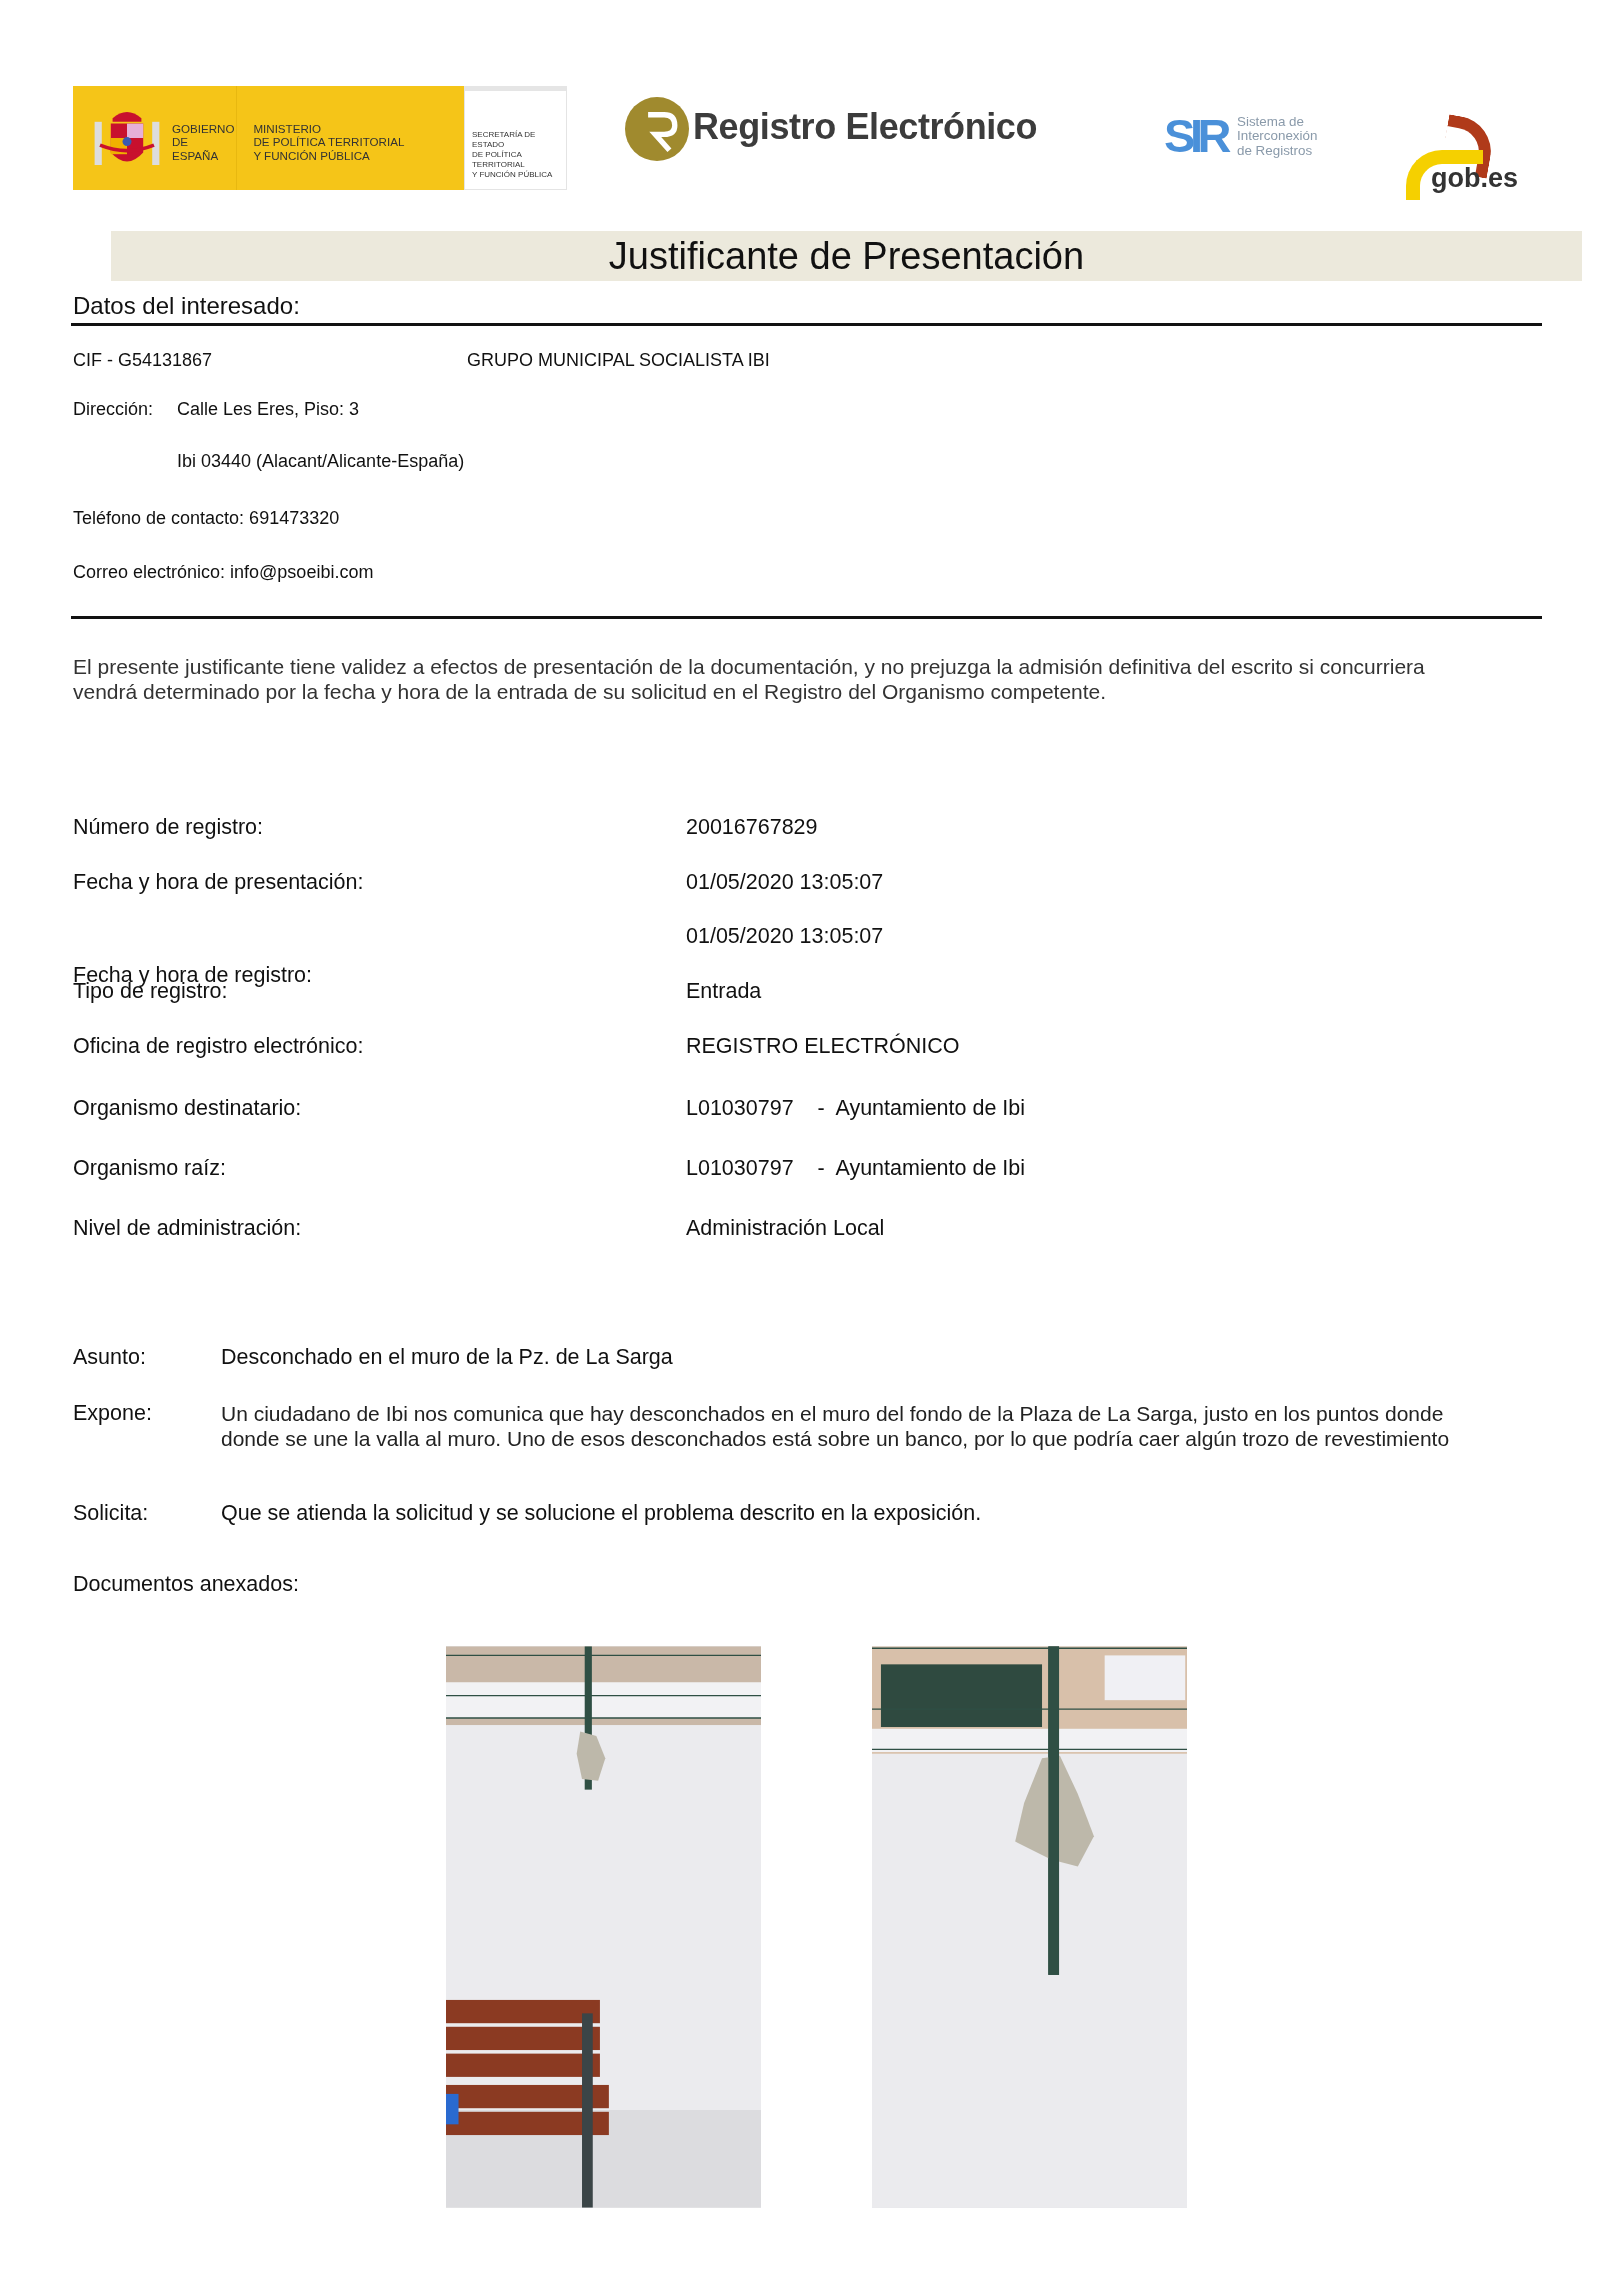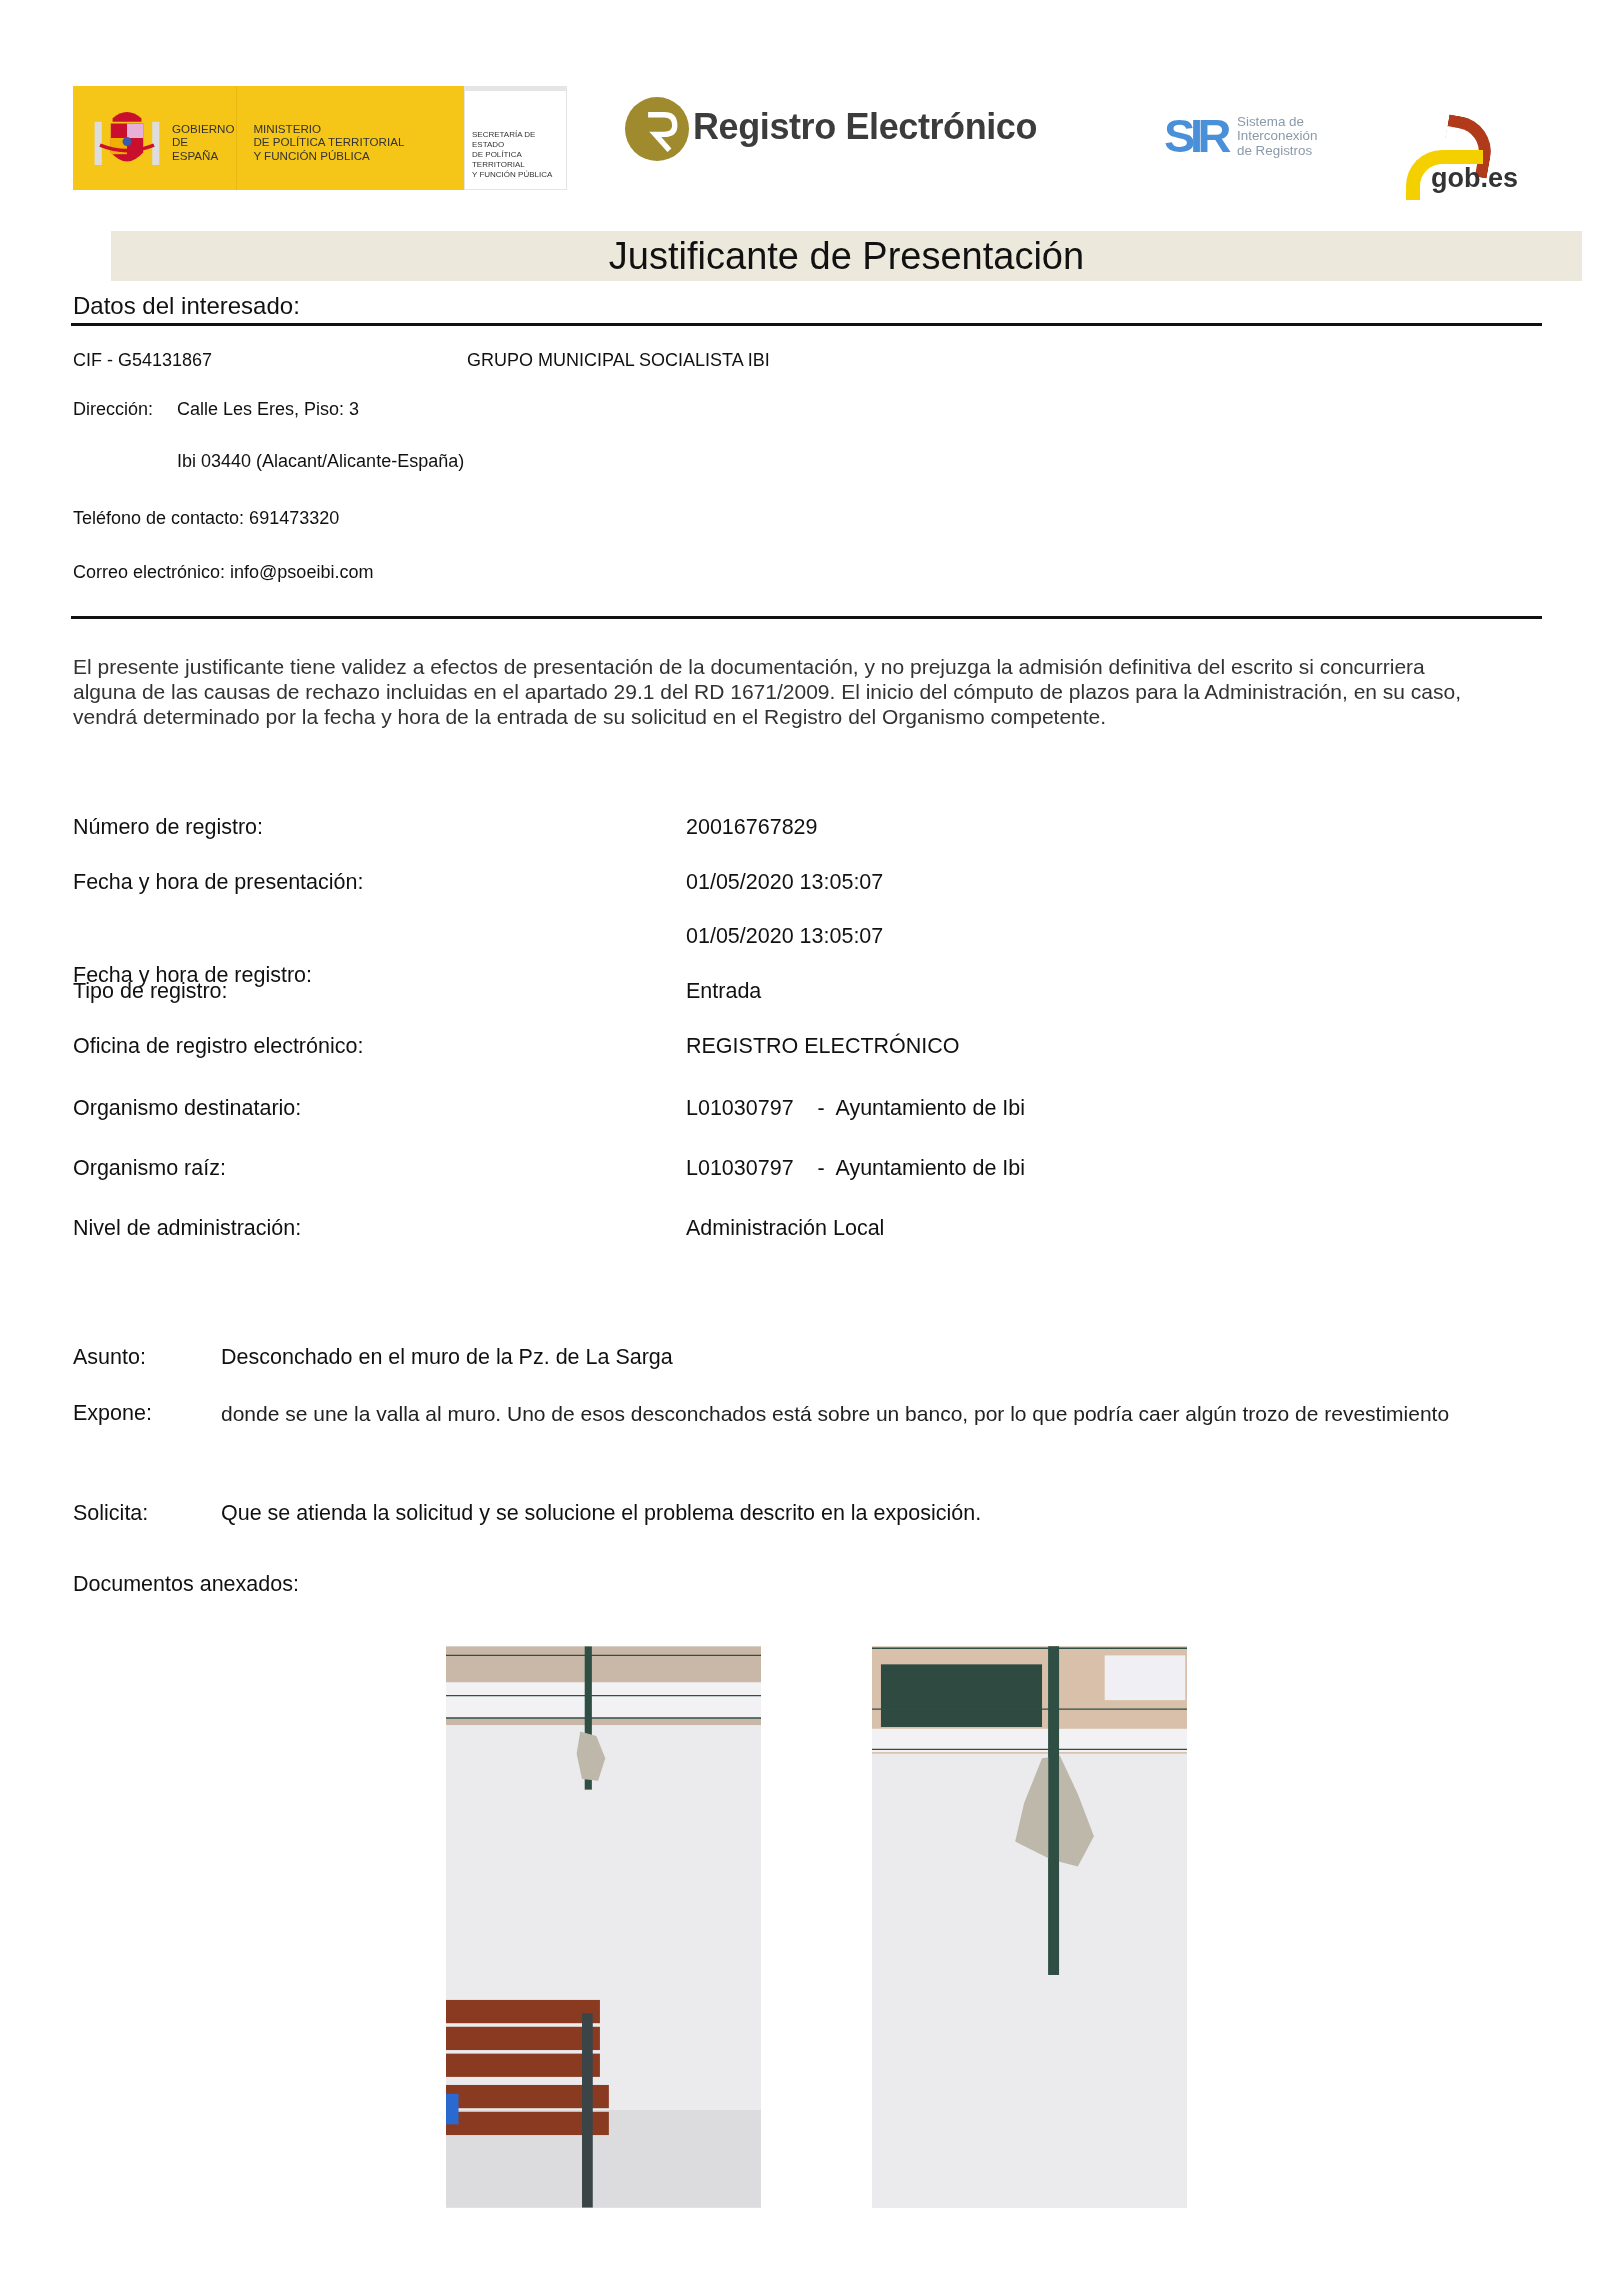--- a/index.html
+++ b/index.html
@@ -106,21 +106,20 @@
 <div class="abs fs20" style="left:467px;top:350px;">GRUPO MUNICIPAL SOCIALISTA IBI</div>
 <div class="abs fs20" style="left:73px;top:399px;">Dirección:</div>
 <div class="abs fs20" style="left:177px;top:399px;">Calle Les Eres, Piso: 3</div>
 <div class="abs fs20" style="left:177px;top:451px;">Ibi 03440 (Alacant/Alicante-España)</div>
 <div class="abs fs20" style="left:73px;top:508px;">Teléfono de contacto: 691473320</div>
 <div class="abs fs20" style="left:73px;top:562px;">Correo electrónico: info@psoeibi.com</div>
 <div class="abs rule" style="left:71px;top:616px;width:1471px;"></div>
 
 <div class="abs para" style="left:73px;top:654px;width:1469px;">
   <div>El presente justificante tiene validez a efectos de presentación de la documentación, y no prejuzga la admisión definitiva del escrito si concurriera</div>
-  <div>alguna de las causas de  rechazo incluidas en el apartado 29.1 del RD 1671/2009. El inicio del cómputo de plazos para la Administración, en su caso,</div>
   <div>vendrá determinado por la fecha y hora de la entrada de su solicitud en el Registro del Organismo competente.</div>
 </div>
 
 <div class="abs fs24" style="left:73px;top:815px;">Número de registro:</div>
 <div class="abs fs24" style="left:686px;top:815px;">20016767829</div>
 <div class="abs fs24" style="left:73px;top:870px;">Fecha y hora de presentación:</div>
 <div class="abs fs24" style="left:686px;top:870px;">01/05/2020 13:05:07</div>
 <div class="abs fs24" style="left:73px;top:924px;margin-top:39px;">Fecha y hora de registro:</div>
 <div class="abs fs24" style="left:686px;top:924px;">01/05/2020 13:05:07</div>
 <div class="abs fs24" style="left:73px;top:979px;">Tipo de registro:</div>
@@ -131,20 +130,21 @@
 <div class="abs fs24" style="left:686px;top:1096px;white-space:pre;">L01030797    -  Ayuntamiento de Ibi</div>
 <div class="abs fs24" style="left:73px;top:1156px;">Organismo raíz:</div>
 <div class="abs fs24" style="left:686px;top:1156px;white-space:pre;">L01030797    -  Ayuntamiento de Ibi</div>
 <div class="abs fs24" style="left:73px;top:1216px;">Nivel de administración:</div>
 <div class="abs fs24" style="left:686px;top:1216px;">Administración Local</div>
 
 <div class="abs fs24" style="left:73px;top:1345px;">Asunto:</div>
 <div class="abs fs24" style="left:221px;top:1345px;">Desconchado en el muro de la Pz. de La Sarga</div>
 <div class="abs fs24" style="left:73px;top:1401px;">Expone:</div>
 <div class="abs para2" style="left:221px;top:1401px;width:1325px;">
+  <div>Un ciudadano de Ibi nos comunica que hay desconchados en el muro del fondo de la Plaza de La Sarga, justo en los puntos donde</div>
   <div>donde se une la valla al muro. Uno de esos desconchados está sobre un banco, por lo que podría caer algún trozo de revestimiento</div>
 </div>
 <div class="abs fs24" style="left:73px;top:1501px;">Solicita:</div>
 <div class="abs fs24" style="left:221px;top:1501px;">Que se atienda la solicitud y se solucione el problema descrito en la exposición.</div>
 
 <div class="abs fs24" style="left:73px;top:1572px;">Documentos anexados:</div>
 
 <div class="photo" style="left:446px;top:1646px;width:315px;height:562px;" title="Muro con desconchado sobre banco">
   <svg width="315" height="562" viewBox="0 0 352 627">
     <rect width="352" height="88" fill="#c9b8a8"></rect>

